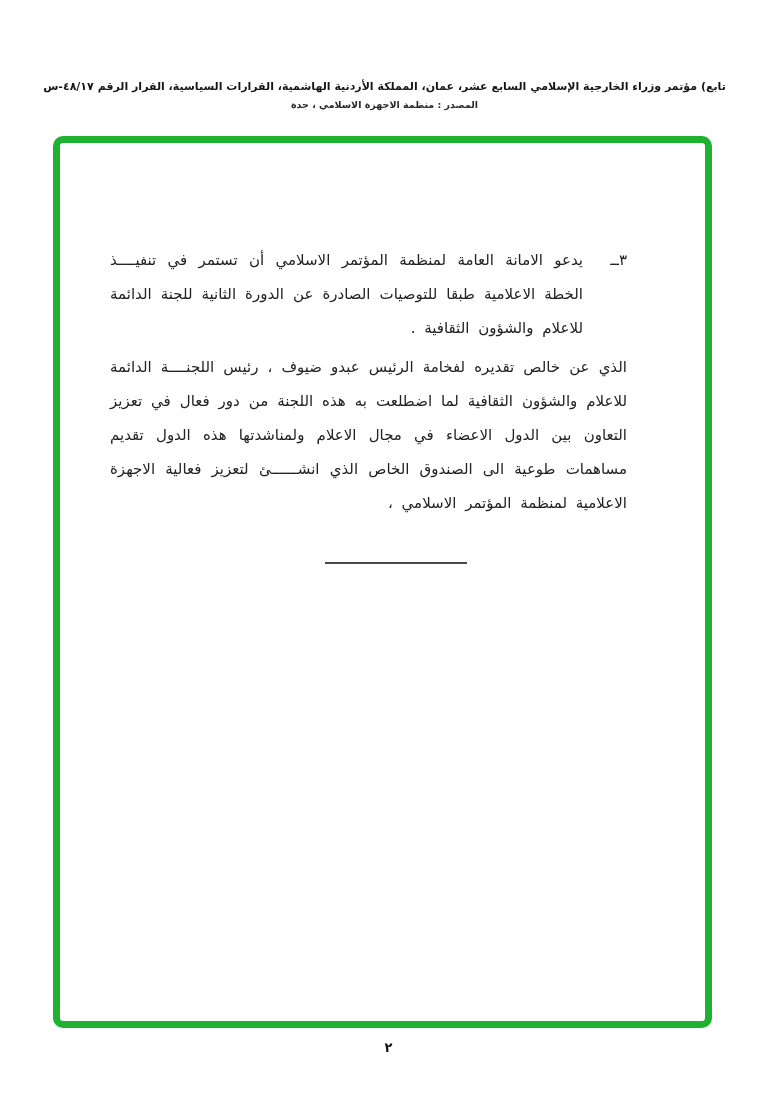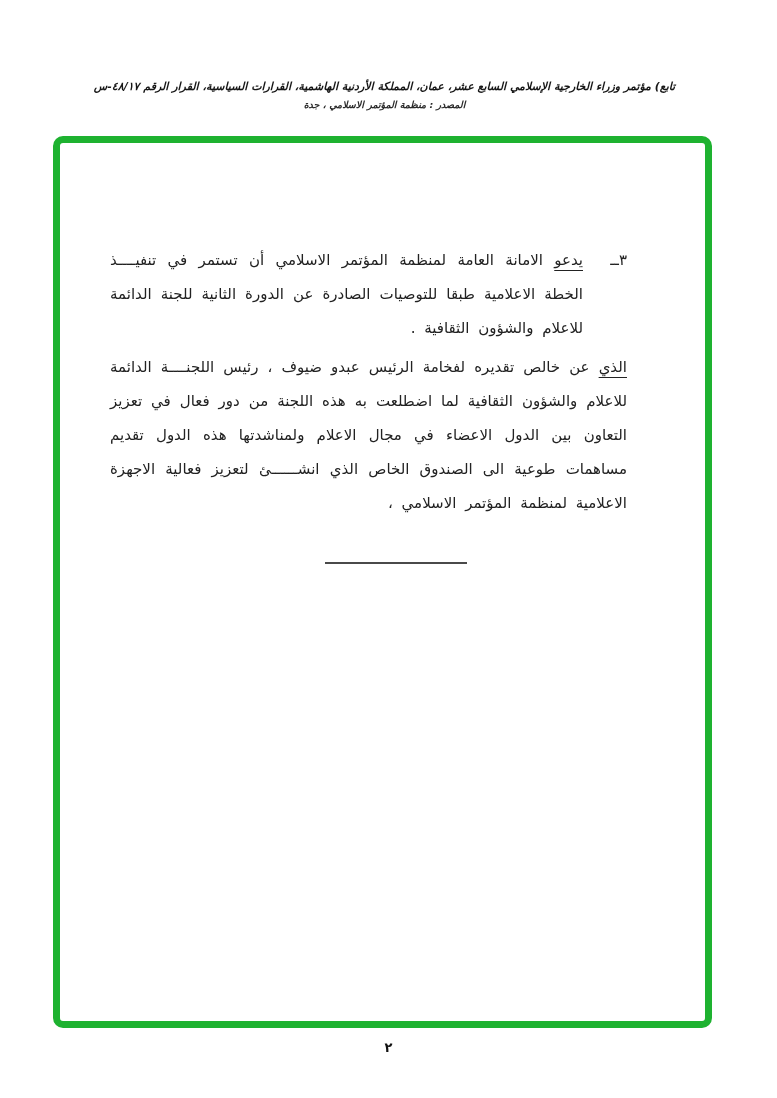--- a/index.html
+++ b/index.html
@@ -9,21 +9,20 @@
     position: relative;
     font-family: "DejaVu Sans", sans-serif;
     color: #1f1f1f;
     overflow: hidden;
   }
   .scan-header {
     position: absolute;
     top: 80px; left: 0; right: 8px;
     direction: rtl;
     text-align: center;
-    font-style: italic;
   }
   .scan-header .hline1 {
     font-size: 11px;
     font-weight: bold;
     letter-spacing: 0;
     color: #161616;
     white-space: nowrap;
   }
   .scan-header .hline2 {
     margin-top: 6px;
@@ -59,21 +58,20 @@
   }
   .res-text {
     flex: 1 1 auto;
     font-size: 15px;
     line-height: 34px;
     text-align: justify;
     word-spacing: 4px;
     color: #222222;
   }
   .lead-word {
-    text-decoration: underline;
     text-underline-offset: 5px;
     text-decoration-thickness: 1px;
   }
   .divider-rule {
     margin: 42px 160px 0 0;
     width: 142px;
     height: 0;
     border-top: 2px solid #4a4a4a;
   }
   .page-number {
@@ -85,21 +83,21 @@
     color: #111111;
   }
 </style>
 </head>
 <body>
 
 <div>
 
   <header class="scan-header">
     <div class="hline1">تابع) مؤتمر وزراء الخارجية الإسلامي السابع عشر، عمان، المملكة الأردنية الهاشمية، القرارات السياسية، القرار الرقم ٤٨/١٧-س</div>
-    <div class="hline2">المصدر :  منظمة المؤتمر الاسلامي ، جدة</div>
+    <div class="hline2">المصدر :  منظمة الاجهزة الاسلامي ، جدة</div>
   </header>
 
   <div class="annotation-box">
     <div class="doc-content">
 
       <div class="res-item">
         <span class="res-marker">٣ــ</span>
         <div class="res-text">
           <span class="lead-word">يدعو</span>
           <span>الامانة العامة لمنظمة المؤتمر الاسلامي أن تستمر في تنفيــــذ الخطة الاعلامية طبقا للتوصيات الصادرة عن الدورة الثانية للجنة الدائمة للاعلام والشؤون الثقافية .</span>

